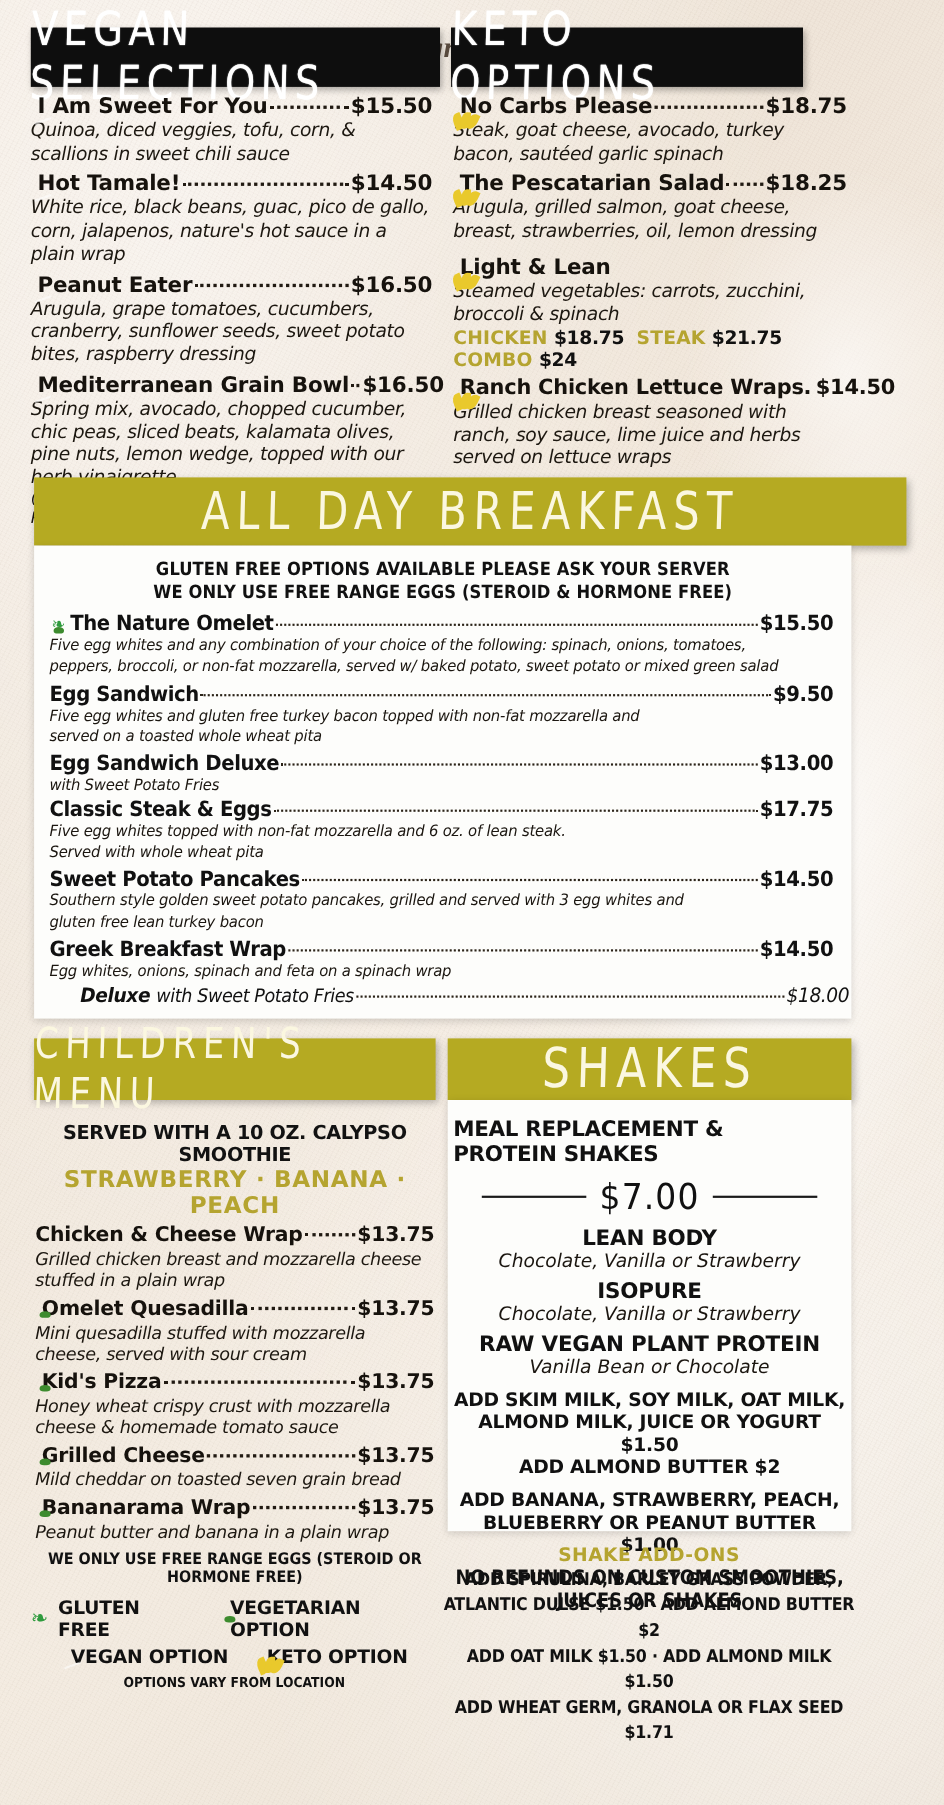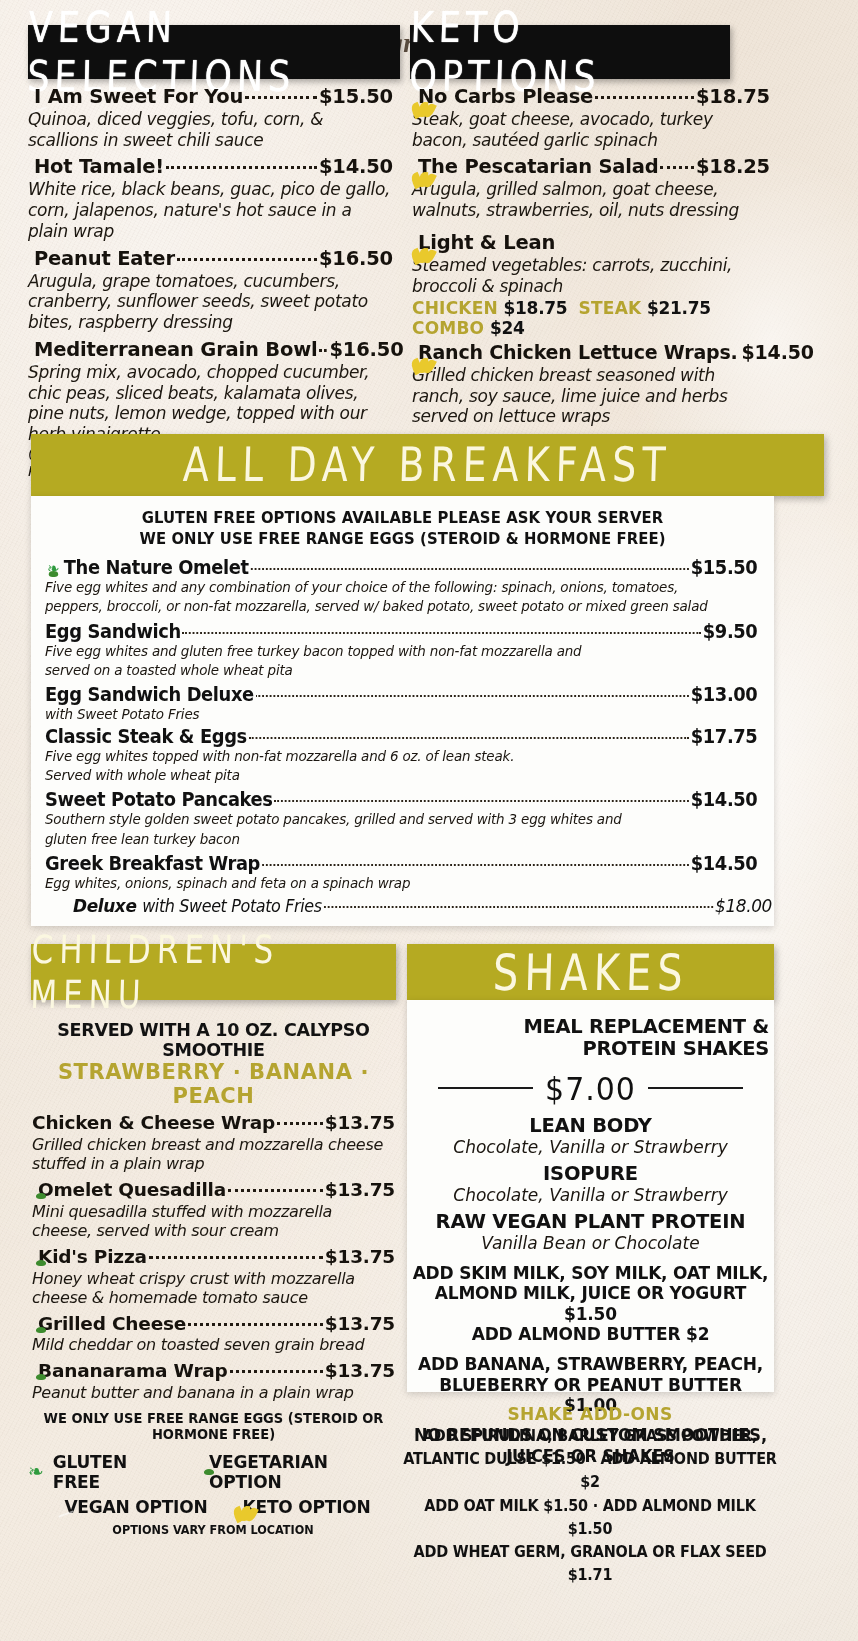--- a/index.html
+++ b/index.html
@@ -139,21 +139,21 @@
   
   .kid-head{
     text-align:center;font-weight:bold;font-size:17.5px;color:#121212;
     font-family:"DejaVu Sans",sans-serif;letter-spacing:-.3px;
   }
   .kid-sub{
     text-align:center;font-weight:bold;font-size:21px;color:#b5a430;
     letter-spacing:.6px;font-family:"DejaVu Sans",sans-serif;
   }
   .shake-h{
-    text-align:right;font-weight:bold;font-size:19.5px;color:#111;
+    text-align:left;font-weight:bold;font-size:19.5px;color:#111;
     line-height:1.15;font-family:"DejaVu Sans",sans-serif;letter-spacing:-.3px;
   }
   .price-rule{display:flex;align-items:center;justify-content:center;gap:12px;margin:10px 26px 8px;}
   .price-rule .ln{flex:1;height:2px;background:#1a1a1a;}
   .price-rule .pv{font-size:30px;color:#111;font-family:"DejaVu Sans",sans-serif;
      letter-spacing:1px;transform:scaleY(1.08);}
   .sh-name{text-align:center;font-weight:bold;font-size:19.5px;color:#111;
      font-family:"DejaVu Sans",sans-serif;letter-spacing:-.2px;margin-top:5px;}
   .sh-flav{text-align:center;font-style:italic;font-size:17px;color:#1b1610;
      font-family:"DejaVu Sans",sans-serif;}
@@ -261,21 +261,21 @@
       <div class="desc">Steak, goat cheese, avocado, turkey bacon, sautéed garlic spinach</div>
     </div>
 
     <div>
       <div class="itemrow">
         <span class="ic"><span class="wheat"><i></i><i></i><i></i></span></span>
         <span class="nm">The Pescatarian Salad</span>
         <span class="dots"></span>
         <span class="price">$18.25</span>
       </div>
-      <div class="desc" style="margin-bottom:10px">Arugula, grilled salmon, goat cheese, walnuts, strawberries, oil, nuts dressing</div>
+      <div class="desc" style="margin-bottom:10px">Arugula, grilled salmon, goat cheese, breast, strawberries, oil, lemon dressing</div>
     </div>
 
     <div>
       <div class="itemrow">
         <span class="ic"><span class="wheat"><i></i><i></i><i></i></span></span>
         <span class="nm">Light &amp; Lean</span>
       </div>
       <div class="desc" style="margin-bottom:1px">Steamed vegetables: carrots, zucchini, broccoli &amp; spinach</div>
       <div class="chicken-line">
         <b class="k">CHICKEN</b>

